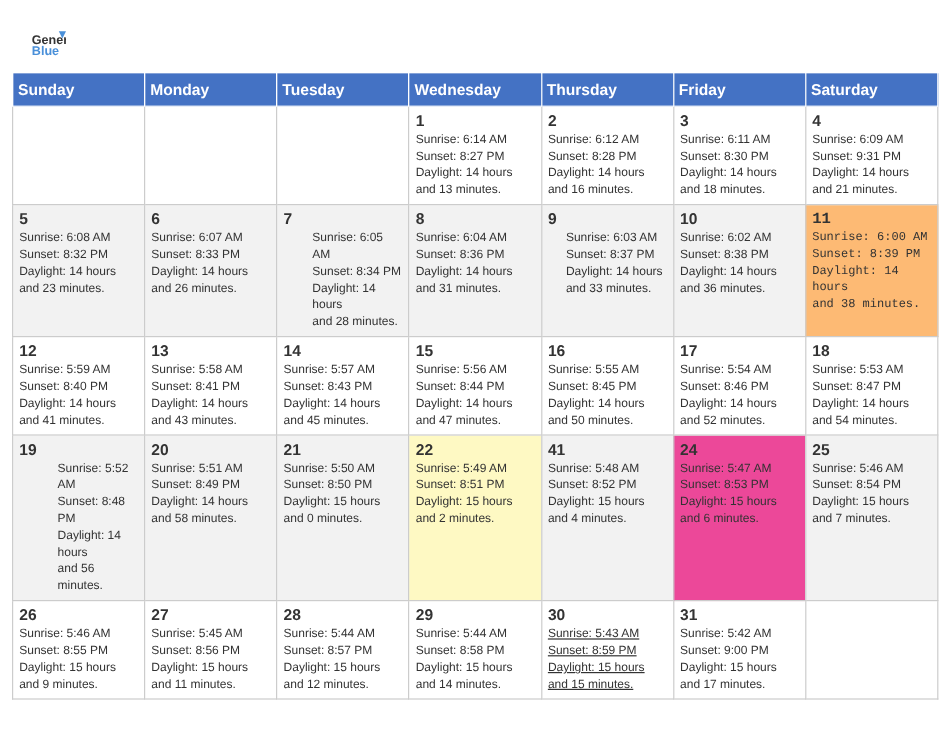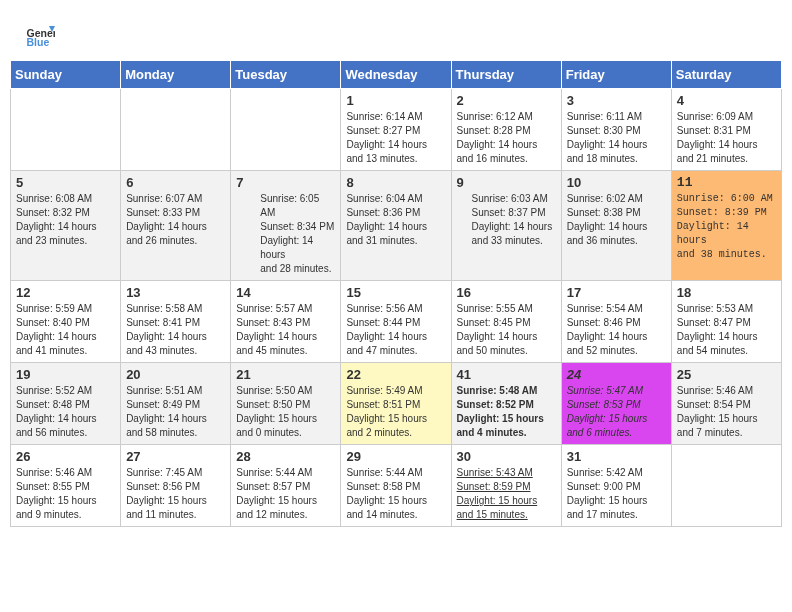--- a/index.html
+++ b/index.html
@@ -141,21 +141,21 @@
         <td>
           <span class="day-number">3</span>
           <div class="day-info" style="white-space: pre-line;">Sunrise: 6:11 AM
 Sunset: 8:30 PM
 Daylight: 14 hours
 and 18 minutes.</div>
         </td>
         <td>
           <span class="day-number">4</span>
           <div class="day-info" style="white-space: pre-line;">Sunrise: 6:09 AM
-Sunset: 8:31 PM
+Sunset: 9:31 PM
 Daylight: 14 hours
 and 21 minutes.</div>
         </td>
       </tr>
       <tr>
         <td style="background: rgb(242, 242, 242);">
           <span class="day-number">5</span>
           <div class="day-info" style="white-space: pre-line;">Sunrise: 6:08 AM
 Sunset: 8:32 PM
 Daylight: 14 hours
@@ -251,21 +251,21 @@
           <span class="day-number">18</span>
           <div class="day-info" style="white-space: pre-line;">Sunrise: 5:53 AM
 Sunset: 8:47 PM
 Daylight: 14 hours
 and 54 minutes.</div>
         </td>
       </tr>
       <tr>
         <td style="background: rgb(242, 242, 242);">
           <span class="day-number">19</span>
-          <div class="day-info" style="white-space: pre-line;">Sunrise: 5:52 AM
+          <div class="day-info" style="white-space: pre-line; margin-left: 32px;">Sunrise: 5:52 AM
 Sunset: 8:48 PM
 Daylight: 14 hours
 and 56 minutes.</div>
         </td>
         <td style="background: rgb(242, 242, 242);">
           <span class="day-number">20</span>
           <div class="day-info" style="white-space: pre-line;">Sunrise: 5:51 AM
 Sunset: 8:49 PM
 Daylight: 14 hours
 and 58 minutes.</div>
@@ -279,26 +279,26 @@
         </td>
         <td style="background: #fef9c3;">
           <span class="day-number">22</span>
           <div class="day-info" style="white-space: pre-line;">Sunrise: 5:49 AM
 Sunset: 8:51 PM
 Daylight: 15 hours
 and 2 minutes.</div>
         </td>
         <td style="background: rgb(242, 242, 242);">
           <span class="day-number">41</span>
-          <div class="day-info" style="white-space: pre-line; font-weight: bold;">Sunrise: 5:48 AM
+          <div class="day-info" style="white-space: pre-line;">Sunrise: 5:48 AM
 Sunset: 8:52 PM
 Daylight: 15 hours
 and 4 minutes.</div>
         </td>
-        <td style="background: #d946ef; font-style: italic;">
+        <td style="background: #ec4899;">
           <span class="day-number">24</span>
           <div class="day-info" style="white-space: pre-line;">Sunrise: 5:47 AM
 Sunset: 8:53 PM
 Daylight: 15 hours
 and 6 minutes.</div>
         </td>
         <td style="background: rgb(242, 242, 242);">
           <span class="day-number">25</span>
           <div class="day-info" style="white-space: pre-line;">Sunrise: 5:46 AM
 Sunset: 8:54 PM
@@ -309,21 +309,21 @@
       <tr>
         <td>
           <span class="day-number">26</span>
           <div class="day-info" style="white-space: pre-line;">Sunrise: 5:46 AM
 Sunset: 8:55 PM
 Daylight: 15 hours
 and 9 minutes.</div>
         </td>
         <td>
           <span class="day-number">27</span>
-          <div class="day-info" style="white-space: pre-line;">Sunrise: 7:45 AM
+          <div class="day-info" style="white-space: pre-line;">Sunrise: 5:45 AM
 Sunset: 8:56 PM
 Daylight: 15 hours
 and 11 minutes.</div>
         </td>
         <td>
           <span class="day-number">28</span>
           <div class="day-info" style="white-space: pre-line;">Sunrise: 5:44 AM
 Sunset: 8:57 PM
 Daylight: 15 hours
 and 12 minutes.</div>

